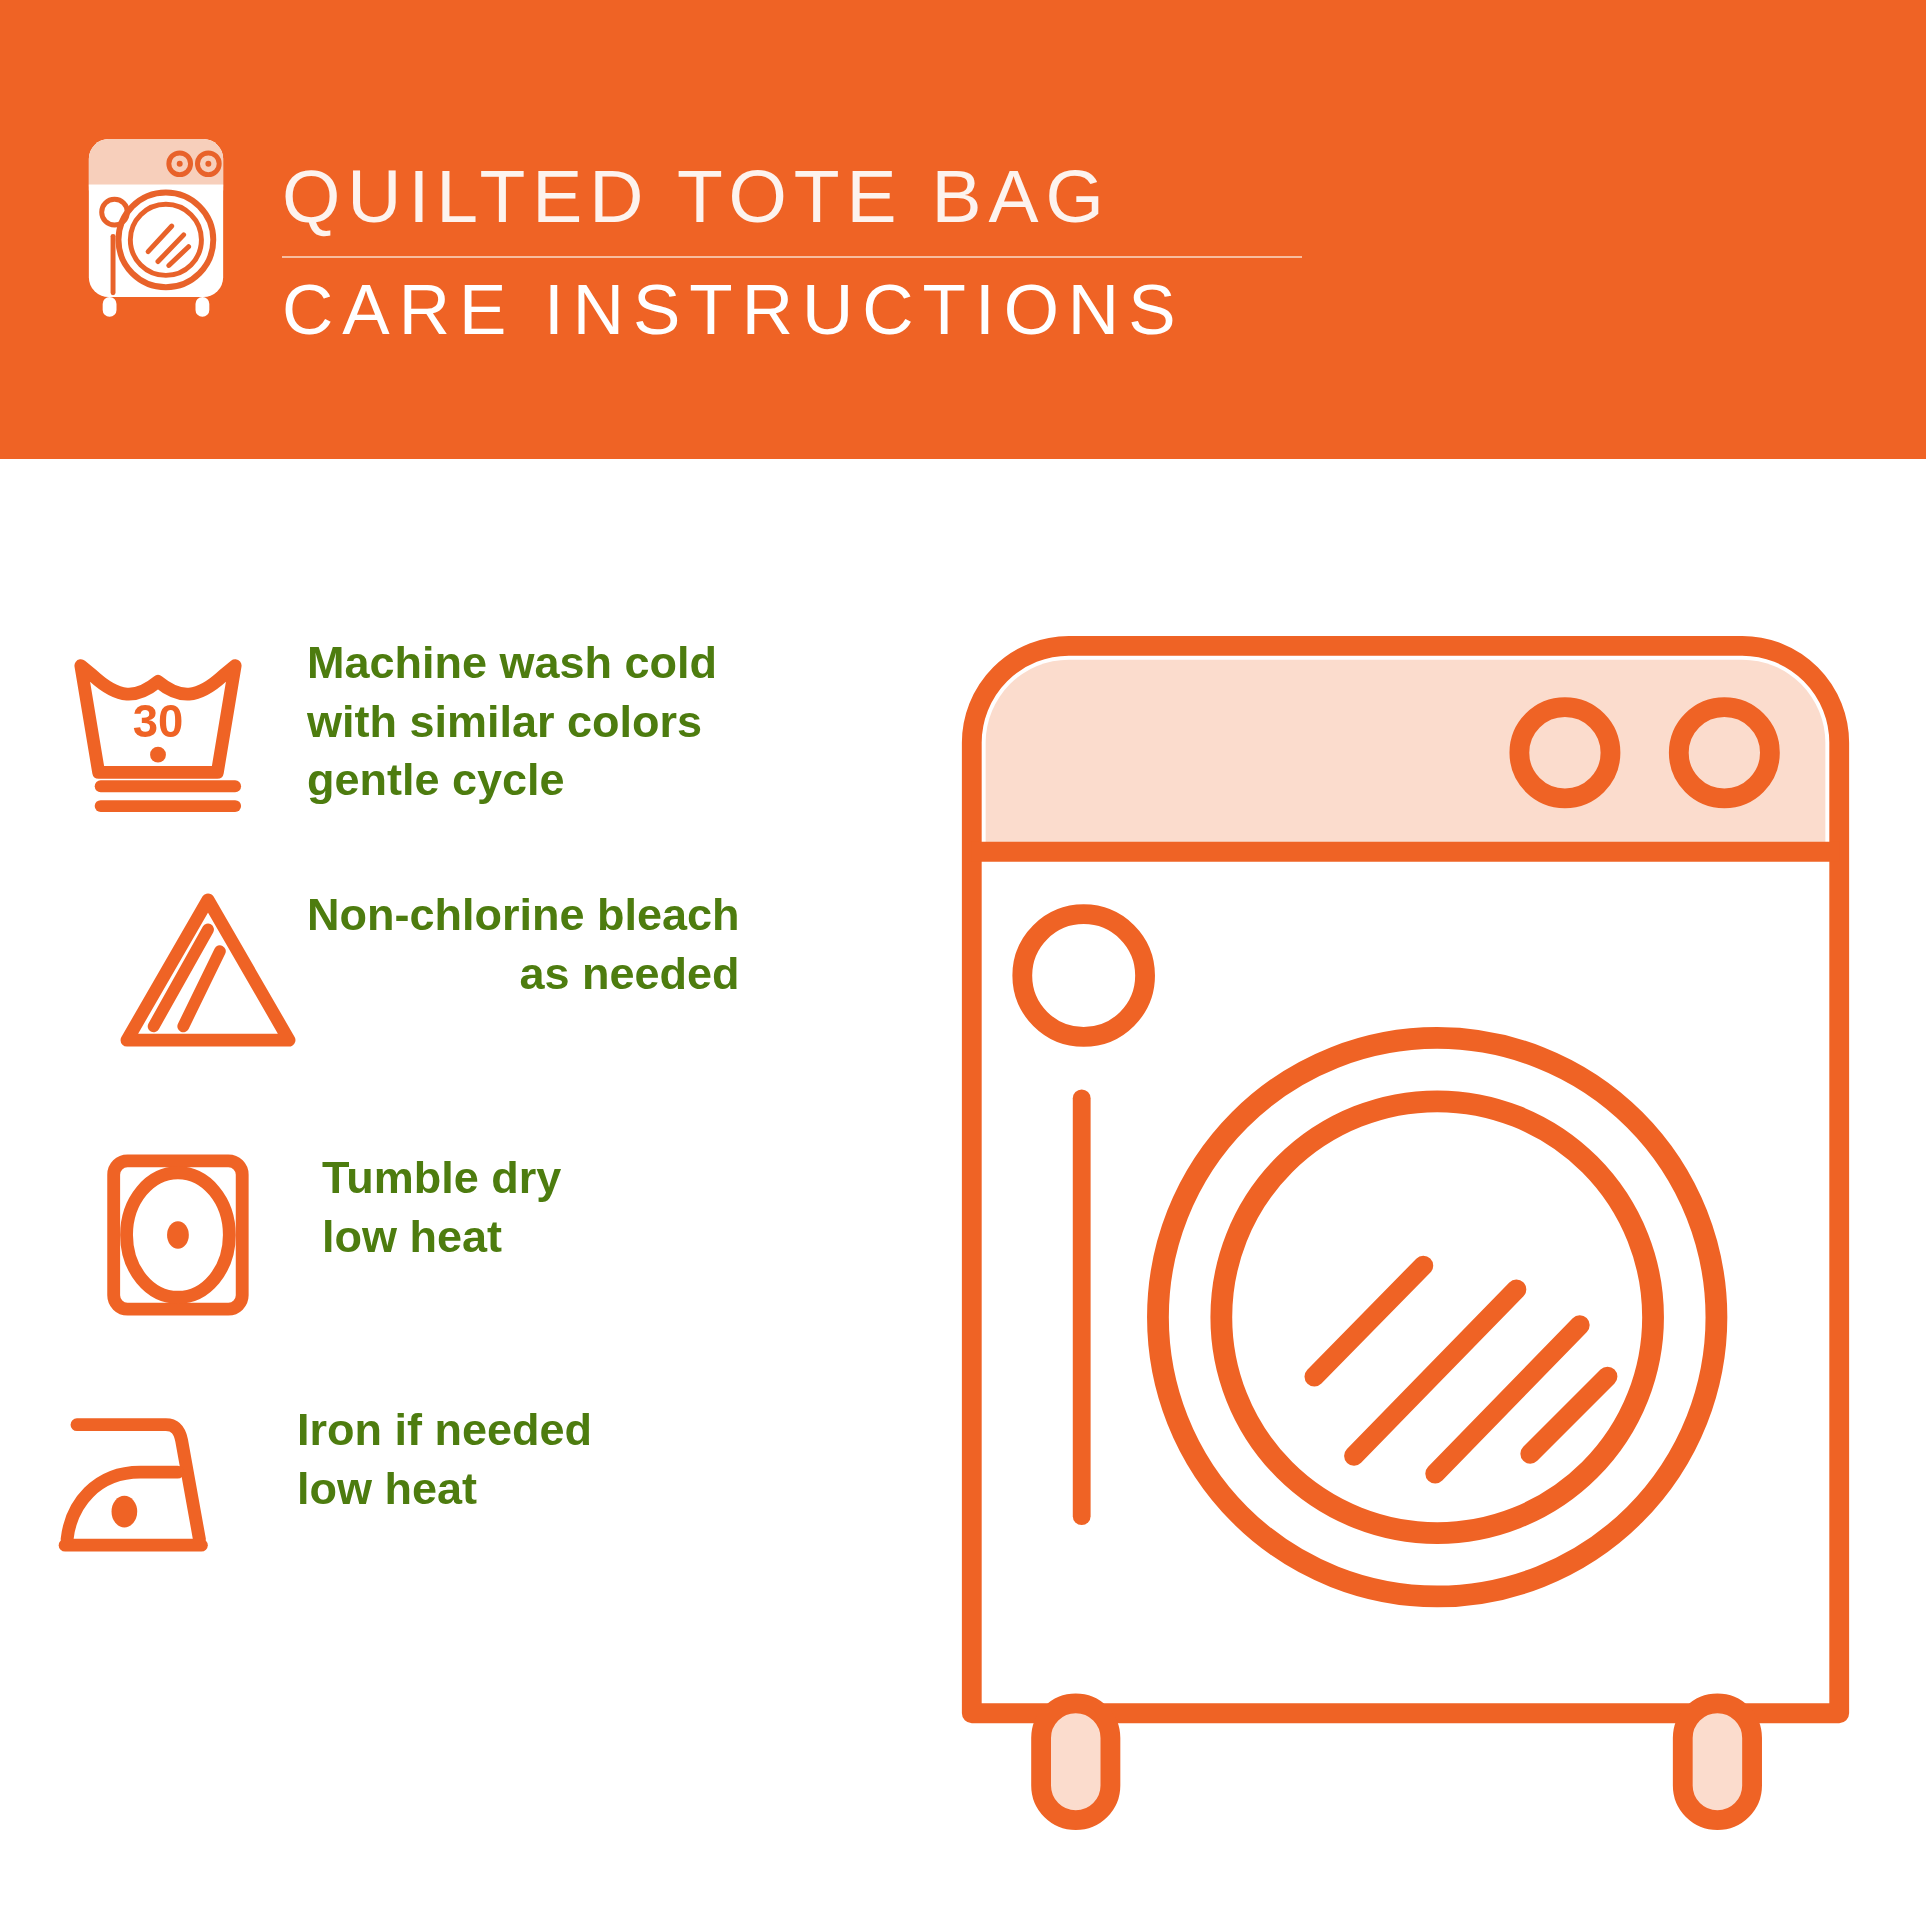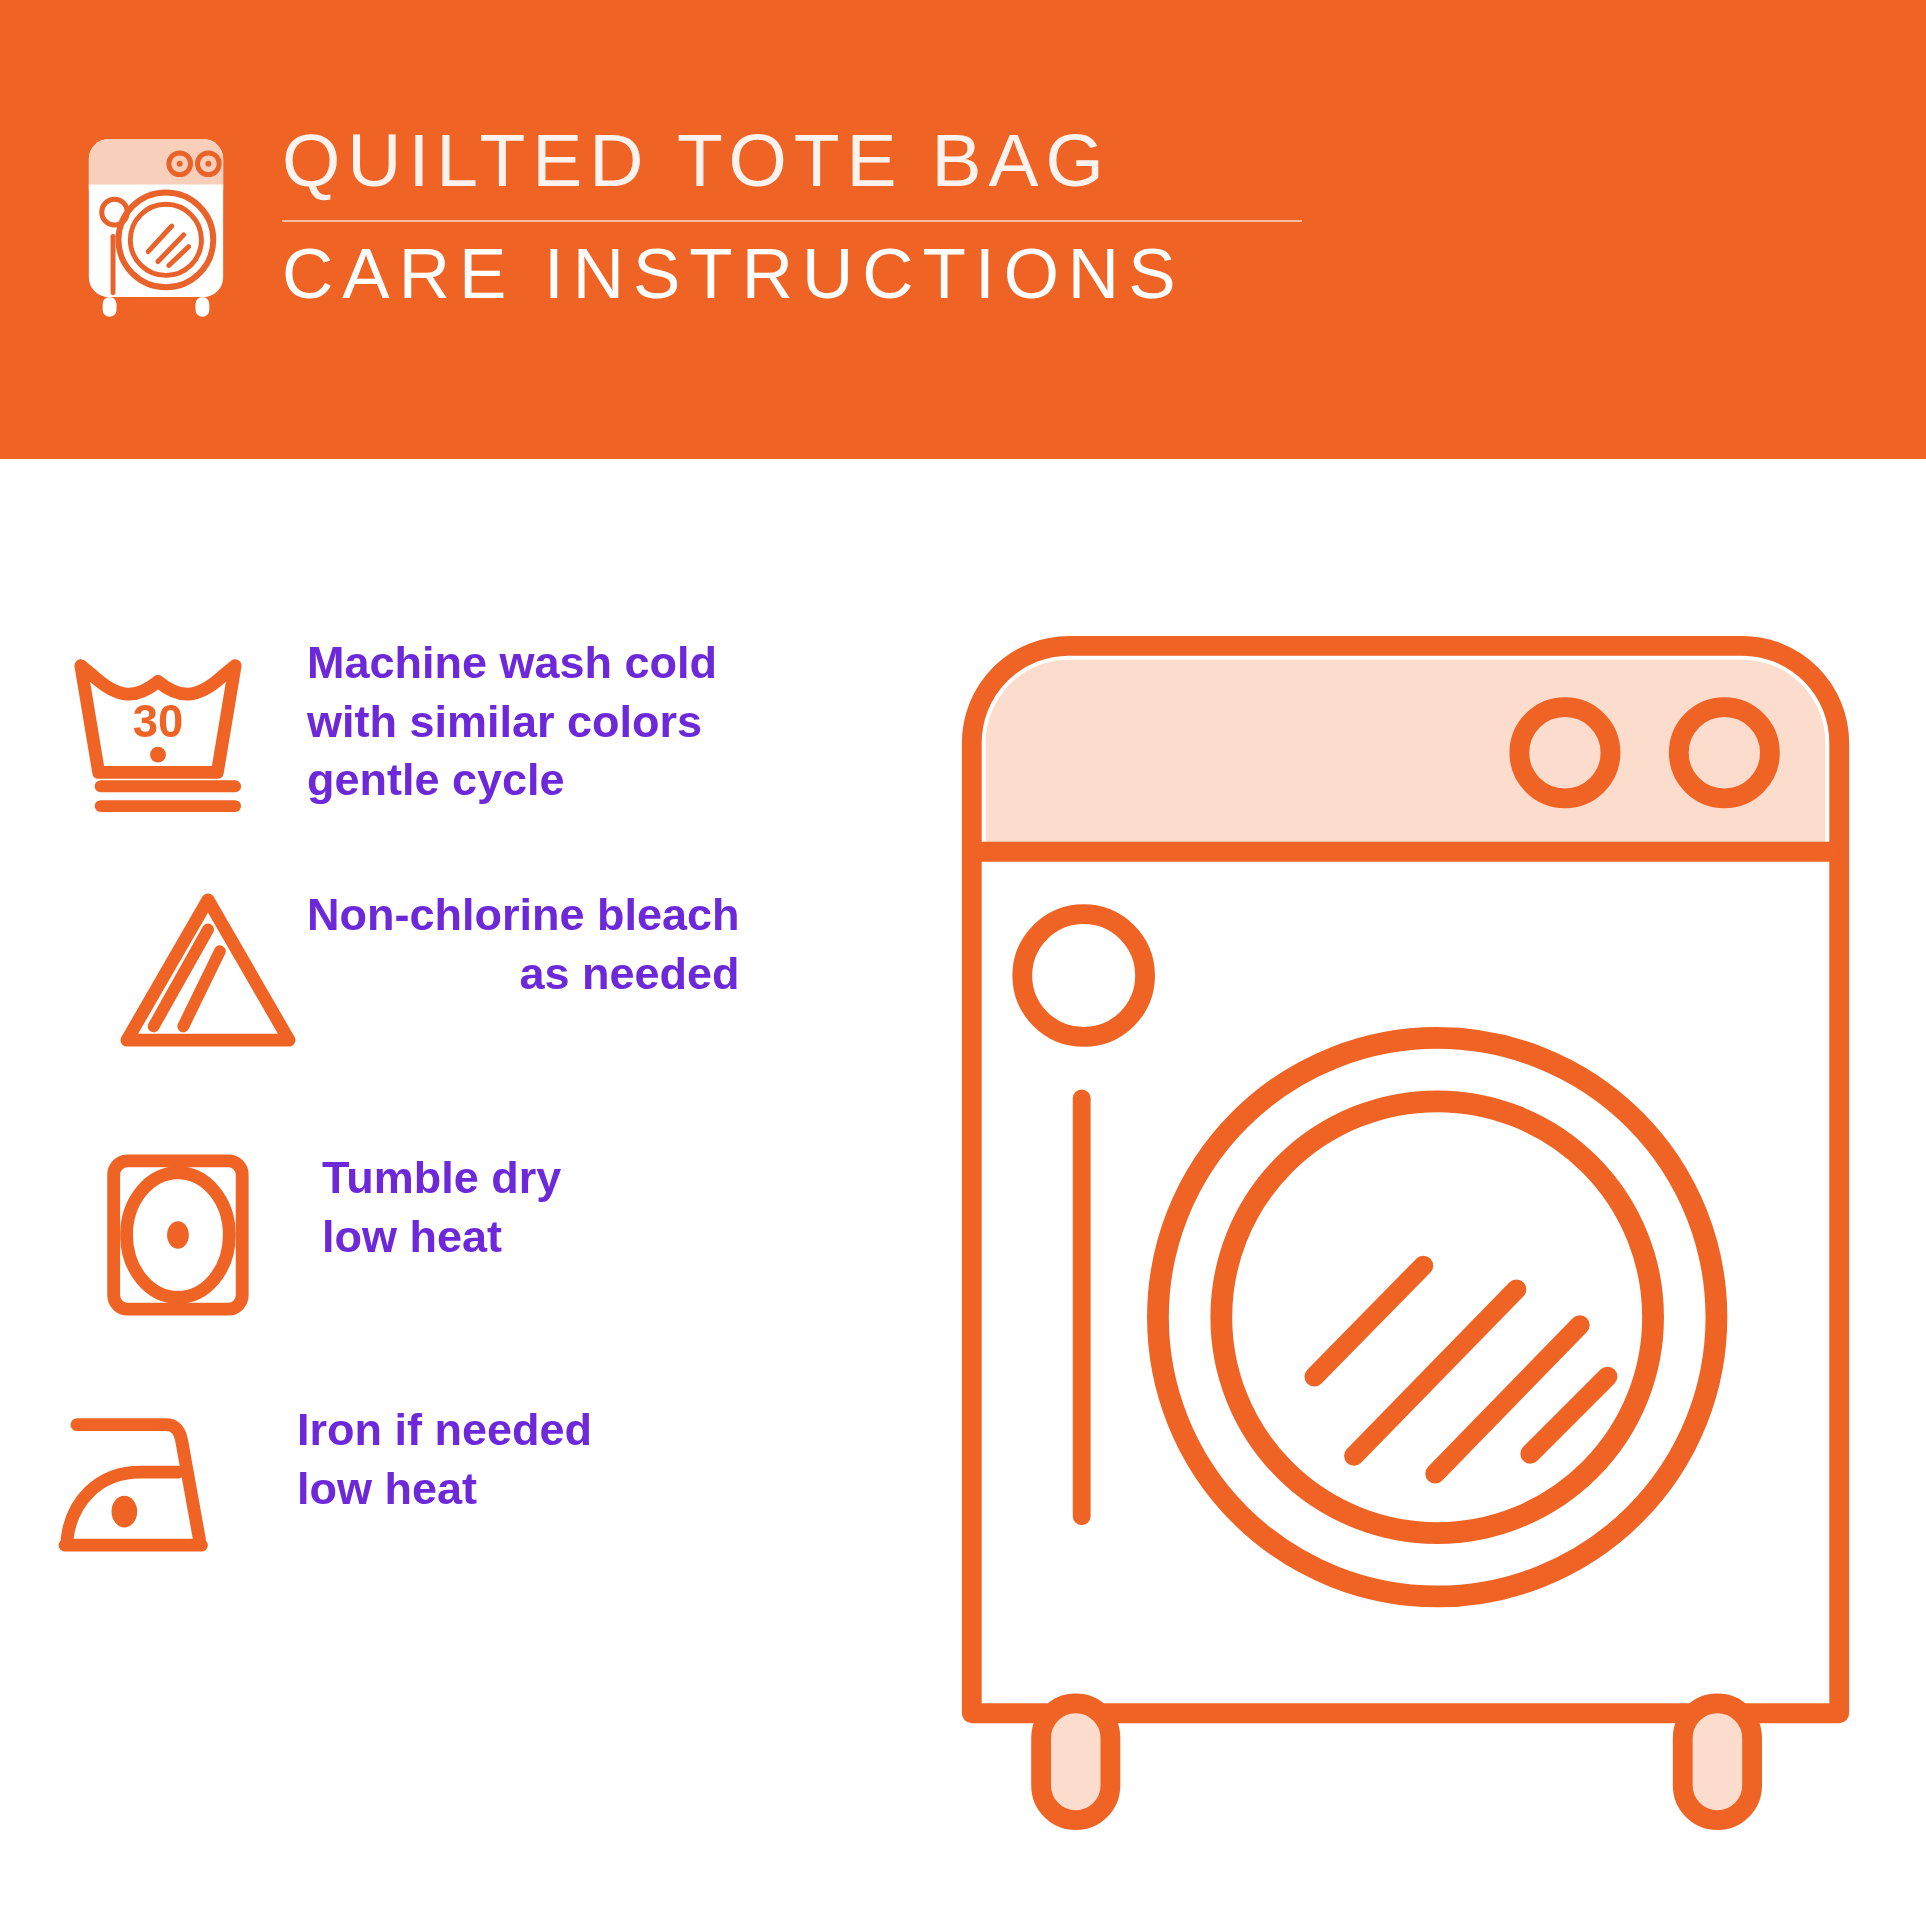--- a/index.html
+++ b/index.html
@@ -23,20 +23,21 @@
   .header-text{
     position:absolute;left:282px;top:123px;width:1030px;
   }
   .title-main{
     color:#FDF3EE;
     font-size:75px;
     letter-spacing:7px;
     font-weight:400;
     line-height:1.0;
     white-space:nowrap;
+    margin-top:36px;
   }
   .title-rule{
     width:1020px;height:2px;background:#F8CDB5;opacity:.85;
     margin:22px 0 16px 0;
   }
   .title-sub{
     color:#FFFFFF;
     font-size:71px;
     letter-spacing:9px;
     font-weight:400;
@@ -48,21 +49,21 @@
   .care-list{position:absolute;left:0;top:634px;width:931px;}
 
   .row-wash{position:absolute;left:59px;top:0px;}
   .row-bleach{position:absolute;left:59px;top:252px;text-align:right;}
   .row-dry{position:absolute;left:74px;top:515px;}
   .row-iron{position:absolute;left:49px;top:767px;}
 
   .row{position:absolute;display:flex;align-items:flex-start;}
   .row .ic{flex:0 0 248px;}
   .row .tx{
-    color:#6d28d9;font-size:45px;line-height:1.30;font-weight:700;
+    color:#4d7c0f;font-size:45px;line-height:1.30;font-weight:700;
     white-space:pre-line;
   }
 
   
   .machine{position:absolute;left:950px;top:624px;width:911px;height:1218px;}
 </style>
 </head>
 <body>
 
 <div class="page">

